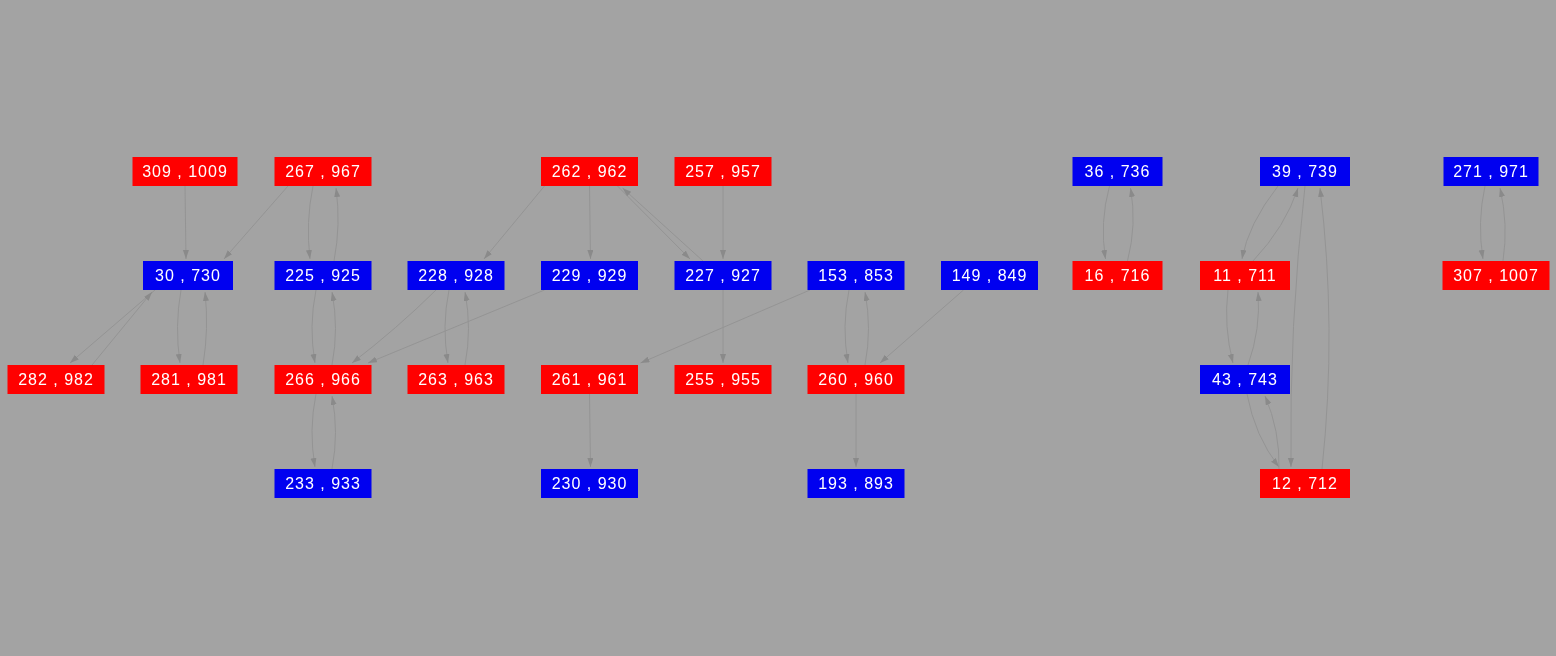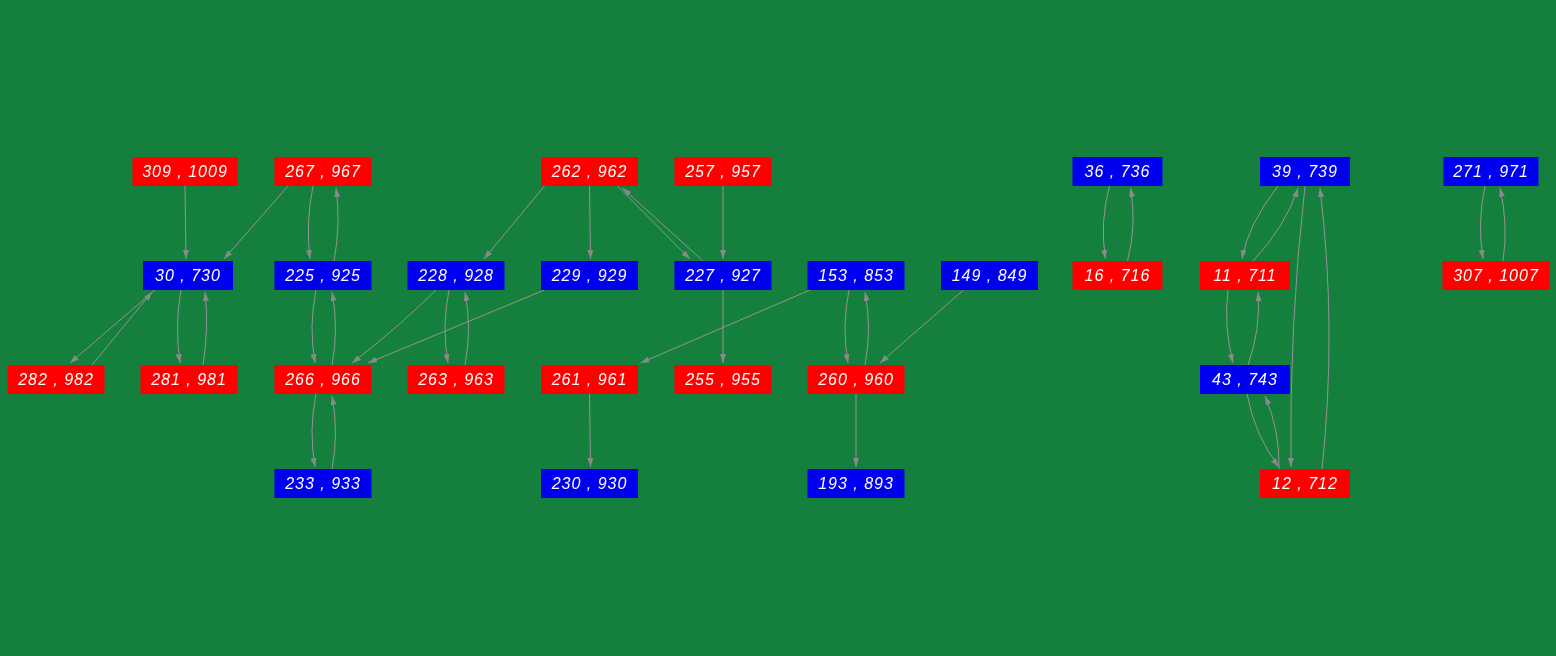--- a/index.html
+++ b/index.html
@@ -15,21 +15,21 @@
   text.node-label {
     font-family: "Liberation Sans", sans-serif;
     font-size: 16px;
     letter-spacing: 1px;
     text-anchor: middle;
   }
 </style>
 </head>
 <body>
 
-<div class="canvas" style="background: #15803d; font-style: italic;">
+<div class="canvas" style="background: #a3a3a3;">
   <svg width="1556" height="656" viewBox="0 0 1556 656" xmlns="http://www.w3.org/2000/svg">
     <defs>
       <marker id="arrowhead" markerWidth="10" markerHeight="8" refX="9" refY="3" orient="auto" markerUnits="userSpaceOnUse">
         <polygon points="0,0 9,3 0,6" fill="#8a8a8a"></polygon>
       </marker>
     </defs>
     <g id="edges-layer">
         <path d="M185,186 Q185.5,222.5 186,259" class="edge" stroke="#949494" marker-end="url(#arrowhead)"></path>
         <path d="M288,186 Q256,222.5 224,259" class="edge" stroke="#949494" marker-end="url(#arrowhead)"></path>
         <path d="M313,186 Q305.5,222.5 310,259" class="edge" stroke="#949494" marker-end="url(#arrowhead)"></path>

